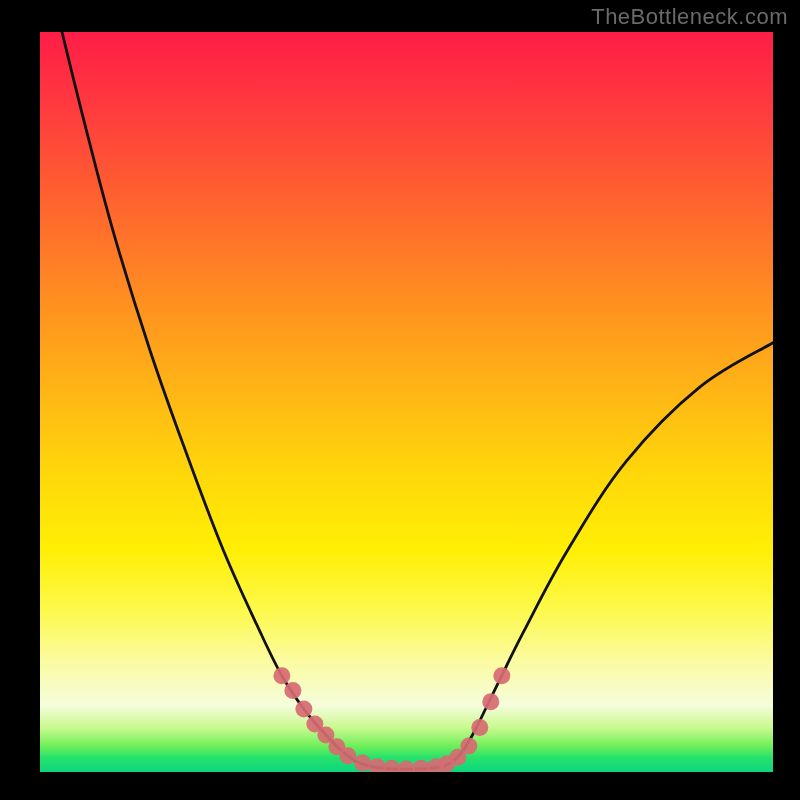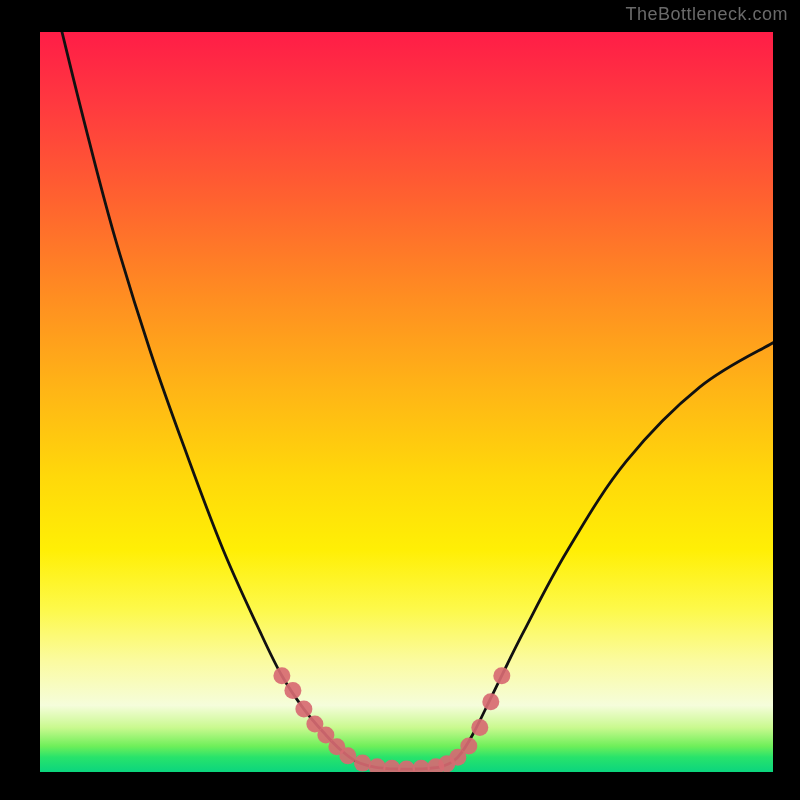--- a/index.html
+++ b/index.html
@@ -15,21 +15,21 @@
     position: relative;
     width: 800px;
     height: 800px;
     background: #000;
   }
   .watermark {
     position: absolute;
     top: 4px;
     right: 12px;
     color: #6a6a6a;
-    font-size: 18px;
+    font-size: 22px;
     font-weight: 500;
     letter-spacing: 0.5px;
     z-index: 20;
   }
   .plot {
     position: absolute;
     left: 40px;
     top: 32px;
     width: 733px;
     height: 740px;

